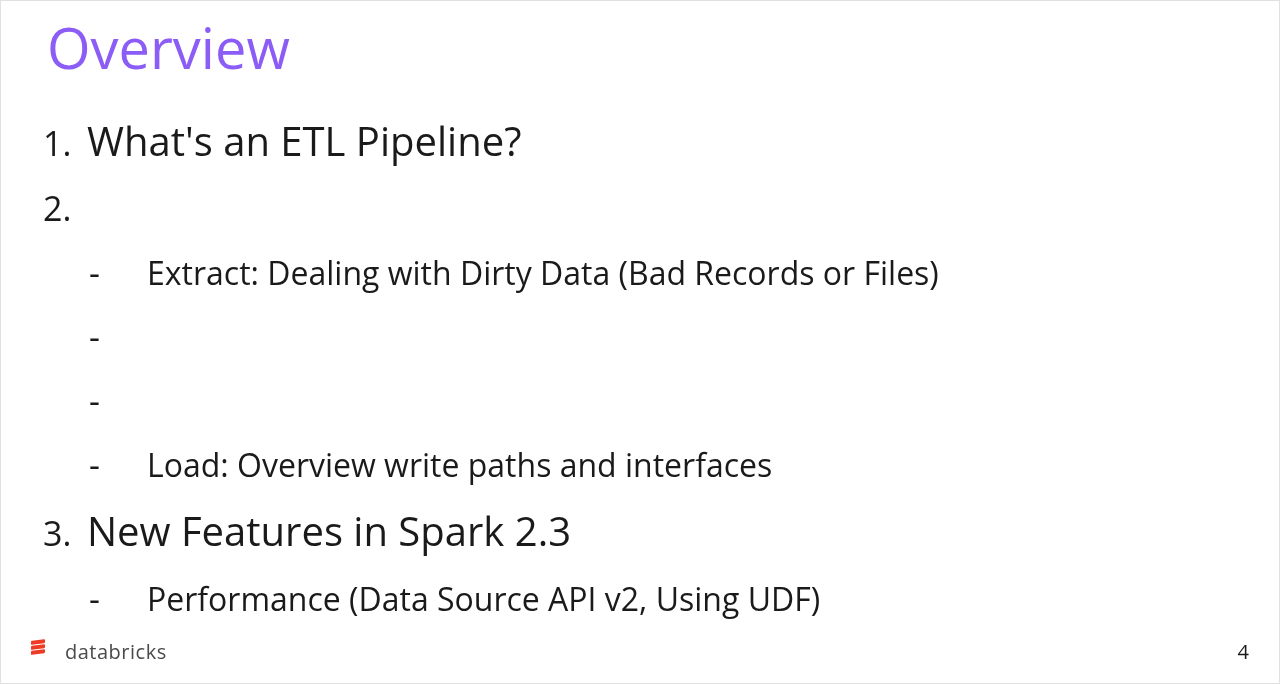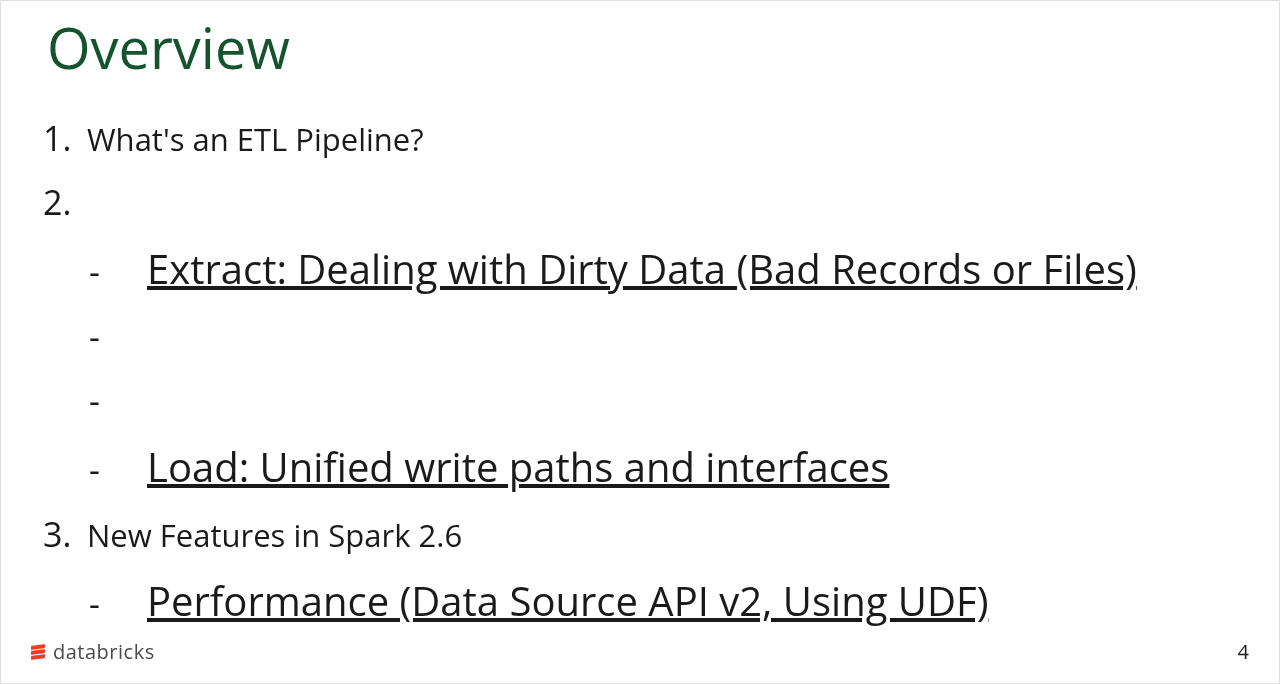--- a/index.html
+++ b/index.html
@@ -13,72 +13,71 @@
       background: #ffffff;
       font-family: 'Segoe UI', 'Open Sans', 'Helvetica Neue', Arial, sans-serif;
       color: #1a1a1a;
       position: relative;
       border: 1px solid #e0e0e0;
     }
     .slide-title {
       font-size: 56px;
       font-weight: 400;
       padding: 8px 0 0 46px;
-      color: #14532d;
+      color: #8b5cf6;
     }
     .content {
       padding: 30px 0 0 36px;
     }
     .numbered-item {
       display: flex;
       align-items: baseline;
       margin-bottom: 18px;
     }
     .number {
       font-size: 34px;
       width: 50px;
       text-align: left;
       padding-left: 6px;
       flex-shrink: 0;
     }
     .item-text {
-      font-size: 31px;
+      font-size: 40px;
       line-height: 1.3;
     }
     .sub-item {
       display: flex;
       align-items: baseline;
       margin-bottom: 18px;
       padding-left: 50px;
     }
     .dash {
       font-size: 34px;
       width: 60px;
       text-align: left;
       flex-shrink: 0;
       padding-left: 2px;
     }
     .sub-text {
-      font-size: 40px;
+      font-size: 32px;
       line-height: 1.3;
-      text-decoration: underline;
     }
     .footer {
       position: absolute;
       bottom: 18px;
       left: 30px;
       right: 30px;
       display: flex;
       justify-content: space-between;
       align-items: center;
     }
     .logo {
       display: flex;
-      align-items: center;
-      gap: 4px;
+      align-items: flex-start;
+      gap: 16px;
     }
     .logo-icon {
       width: 18px;
       height: 18px;
       display: flex;
       flex-direction: column;
       justify-content: center;
       gap: 1px;
     }
     .logo-layer {
@@ -120,26 +119,26 @@
     <span class="sub-text">Extract: Dealing with Dirty Data (Bad Records or Files)</span>
   </div>
   <div class="sub-item">
     <span class="dash">-</span>
   </div>
   <div class="sub-item">
     <span class="dash">-</span>
   </div>
   <div class="sub-item">
     <span class="dash">-</span>
-    <span class="sub-text">Load: Unified write paths and interfaces</span>
+    <span class="sub-text">Load: Overview write paths and interfaces</span>
   </div>
 
   <div class="numbered-item">
     <span class="number">3.</span>
-    <span class="item-text">New Features in Spark 2.6</span>
+    <span class="item-text">New Features in Spark 2.3</span>
   </div>
 
   <div class="sub-item">
     <span class="dash">-</span>
     <span class="sub-text">Performance (Data Source API v2, Using UDF)</span>
   </div>
 
 </div>
 
 <div class="footer">

